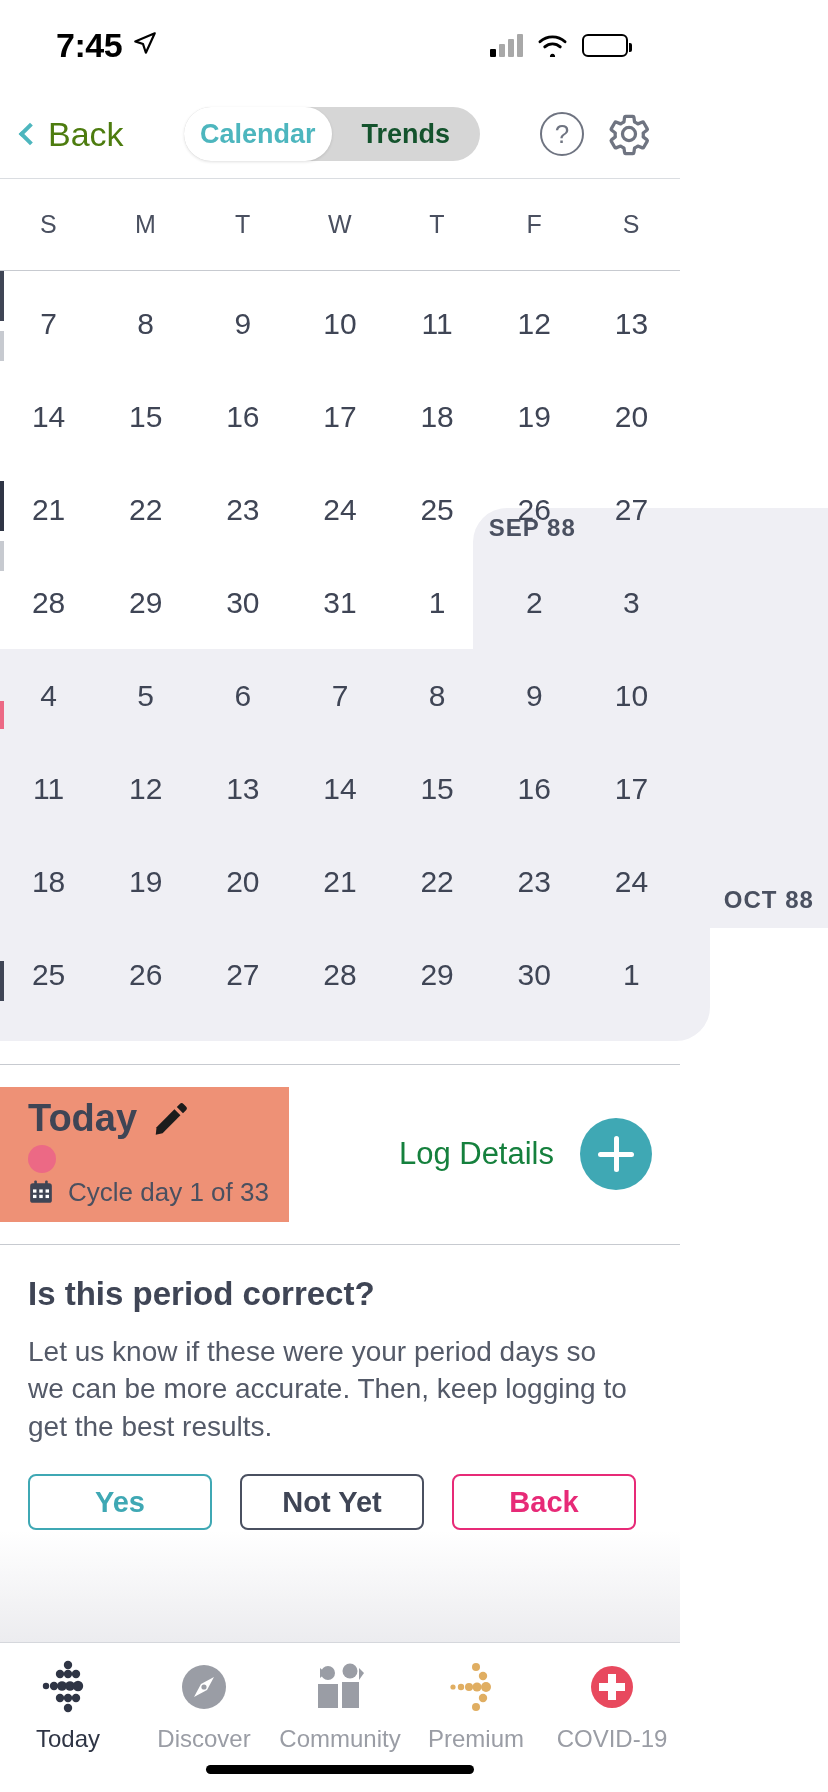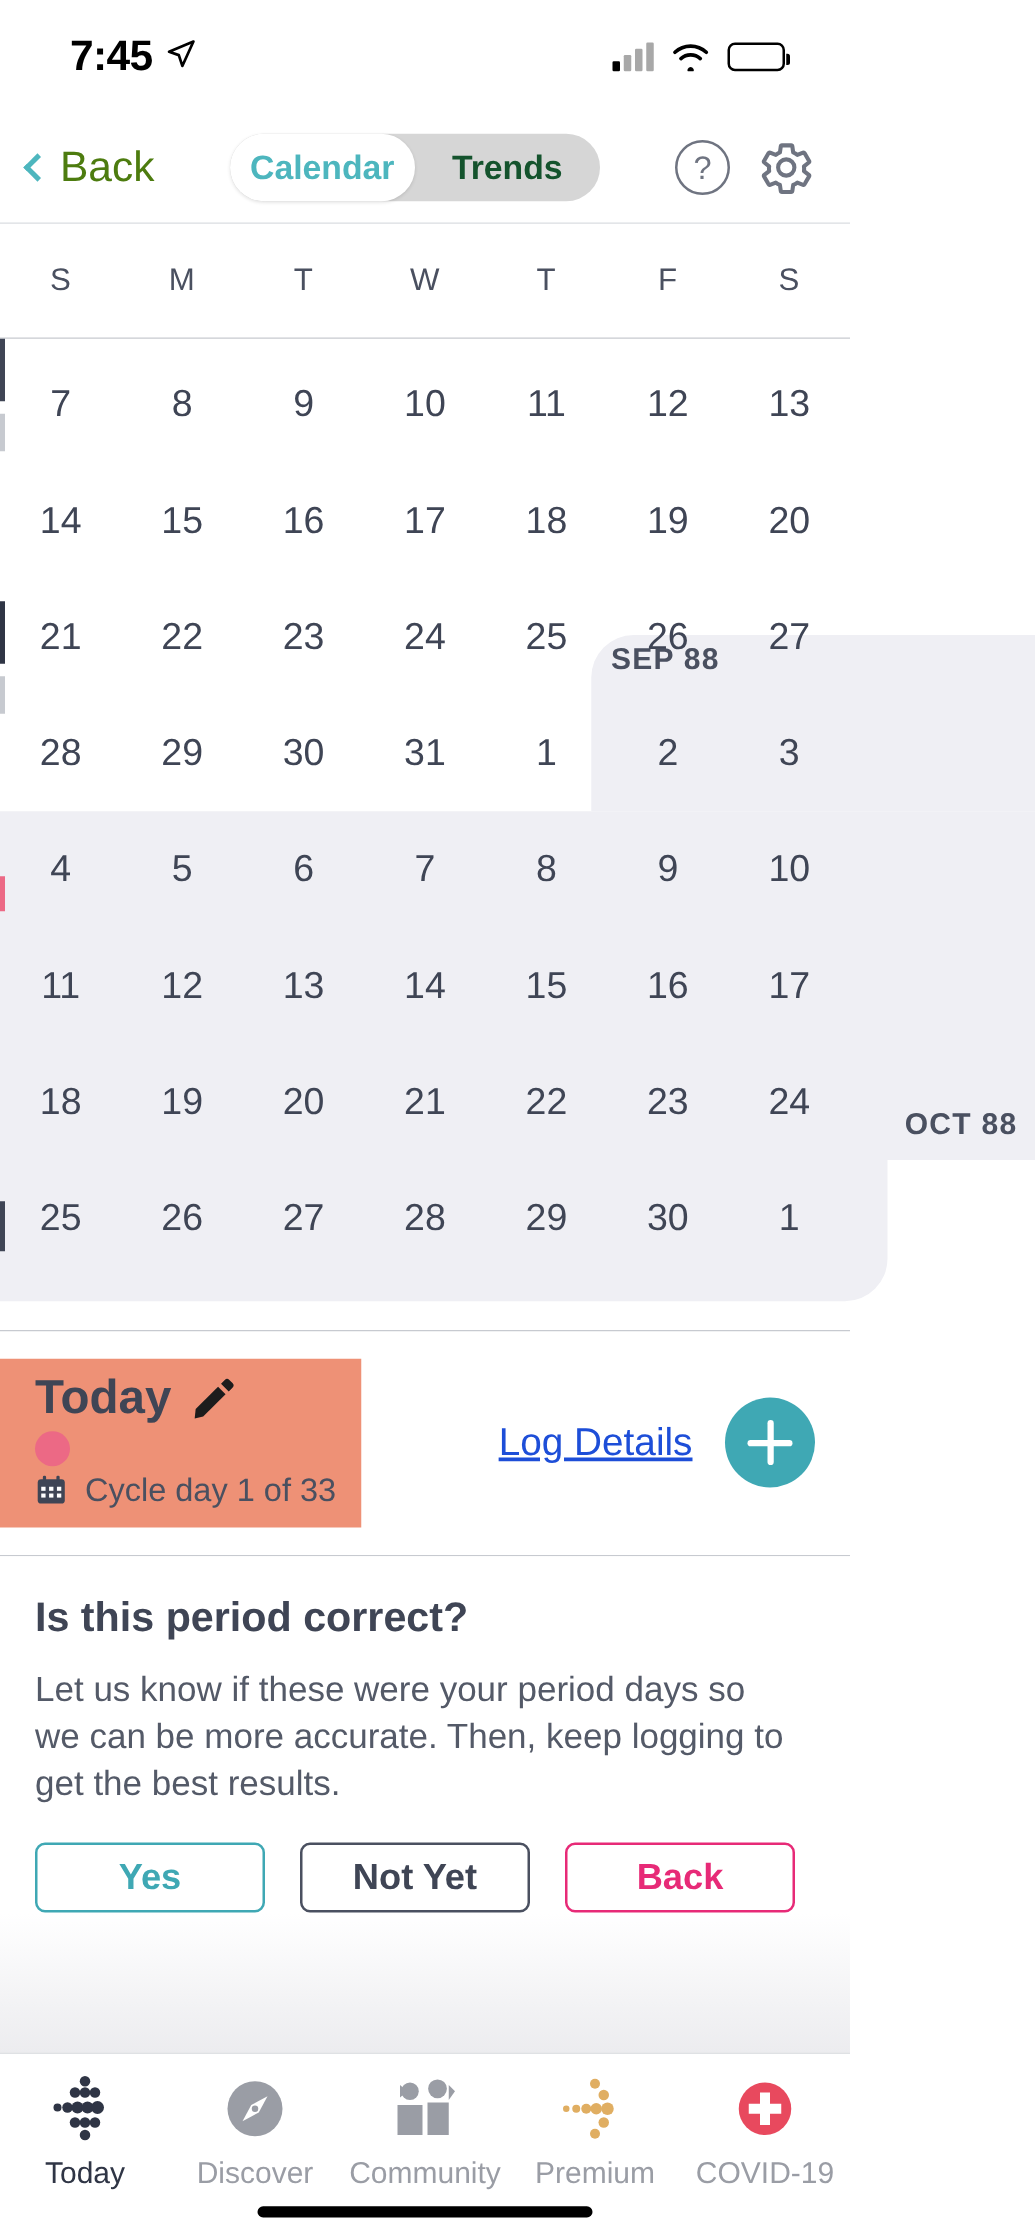--- a/index.html
+++ b/index.html
@@ -192,21 +192,21 @@
   .today-line {
     display: flex; align-items: center; gap: 14px;
     font-size: 26px; color: #4A5060;
     margin-top: 4px;
   }
   .dot-pink { width: 28px; height: 28px; border-radius: 50%; background: #EC6985; flex:0 0 28px; }
   .mini-cal { width: 26px; height: 26px; flex:0 0 26px; }
   .log-details {
     display: flex; align-items: center; gap: 26px;
   }
-  .log-label { font-size: 31px; color: #1d4ed8; cursor: pointer; text-decoration: underline; }
+  .log-label { font-size: 31px; color: #15803d; cursor: pointer; }
   .plus-btn {
     width: 72px; height: 72px; border-radius: 50%;
     background: #3FA8B4;
     display: flex; align-items: center; justify-content: center;
     cursor: pointer;
   }
   .plus-btn::before {
     content: '';
     width: 36px; height: 5px; background: #fff; border-radius: 3px;
     position: absolute;

